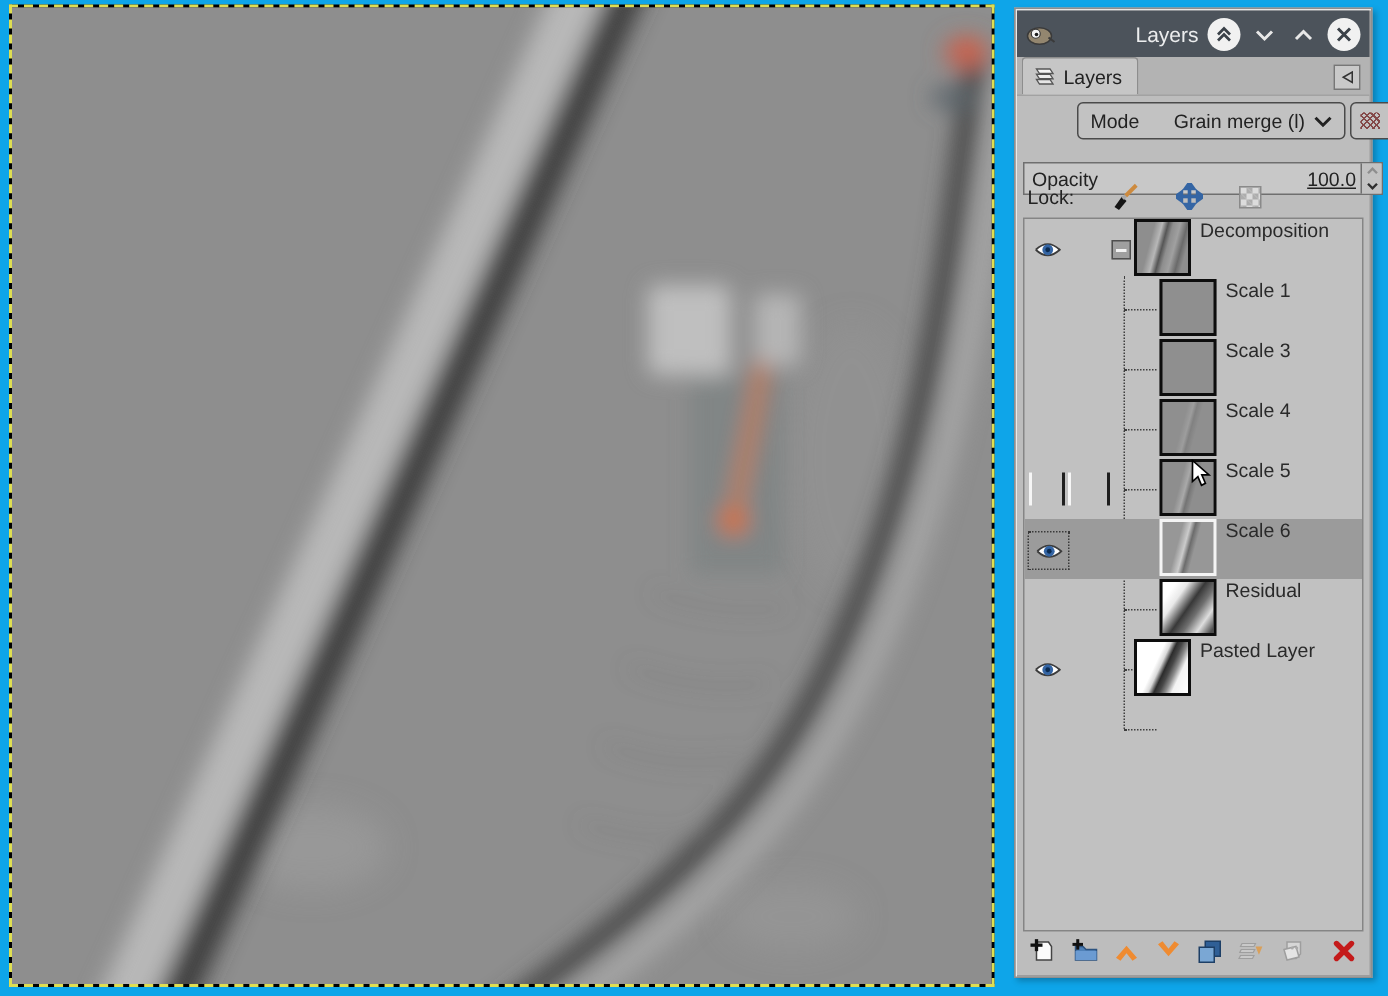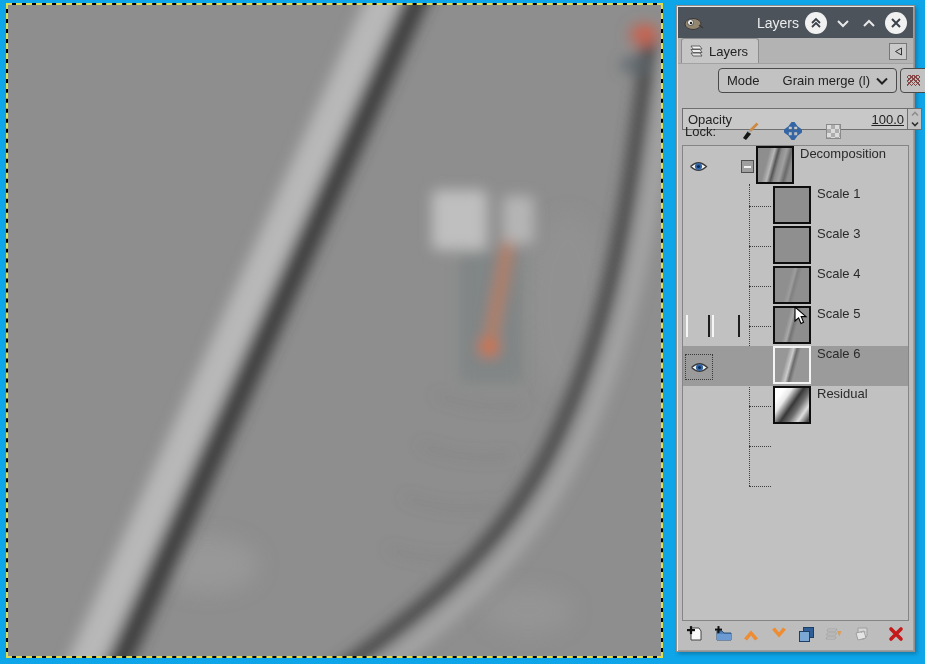--- a/index.html
+++ b/index.html
@@ -300,20 +300,31 @@
         <span class="thumb t-lines white-border indent-child"></span>
         <span class="lbl-name">Scale 6</span>
       </div>
 
 
       <div class="lrow">
         <span class="thumb t-residual indent-child"></span>
         <span class="lbl-name">Residual</span>
       </div>
 
+      <div class="lrow">
+        <span class="eye-cell">
+          <svg width="19" height="13" viewBox="0 0 19 13">
+              <path d="M1.5,6.5 Q9.5,-1 17.5,6.5 Q9.5,14 1.5,6.5" fill="#fdfdfd" stroke="#3c3c3c" stroke-width="1.2"></path>
+              <circle cx="9.5" cy="6.5" r="3.6" fill="#3465a4"></circle>
+              <circle cx="9.5" cy="6.5" r="1.6" fill="#0b2b52"></circle>
+            </svg>
+        </span>
+        <span class="thumb t-pasted indent-top"></span>
+        <span class="lbl-name">Pasted Layer</span>
+      </div>
     </div>
 
     <div class="toolbar">
       <span class="tool-btn">
         <svg width="20" height="20" viewBox="0 0 20 20">
           <path d="M 6,4 h 8 l 2,3 v 9 h -10 z" fill="#fbfbfb" stroke="#444" stroke-width="1"></path>
           <rect x="2" y="5" width="8" height="2.2" fill="#111"></rect>
             <rect x="4.9" y="2.1" width="2.2" height="8" fill="#111"></rect>
         </svg>
       </span>

